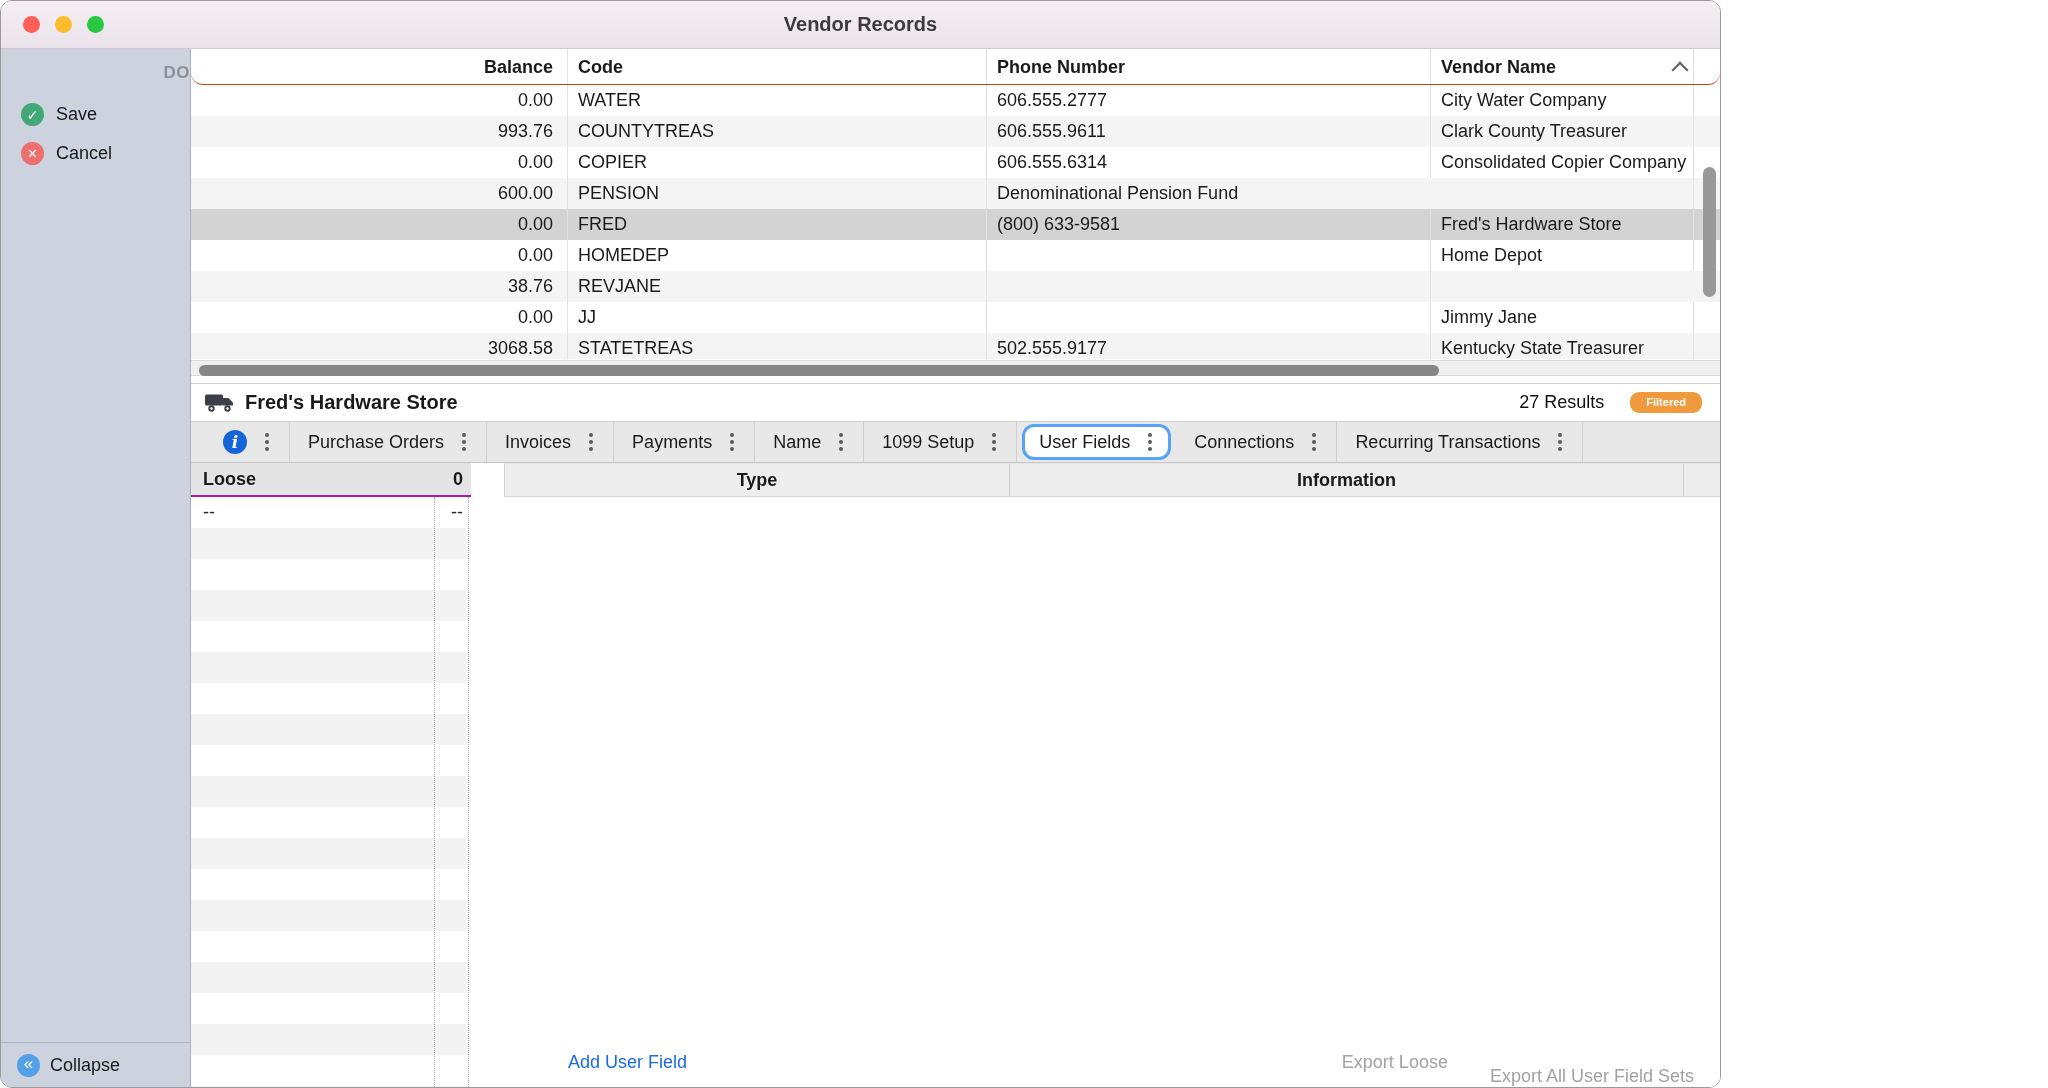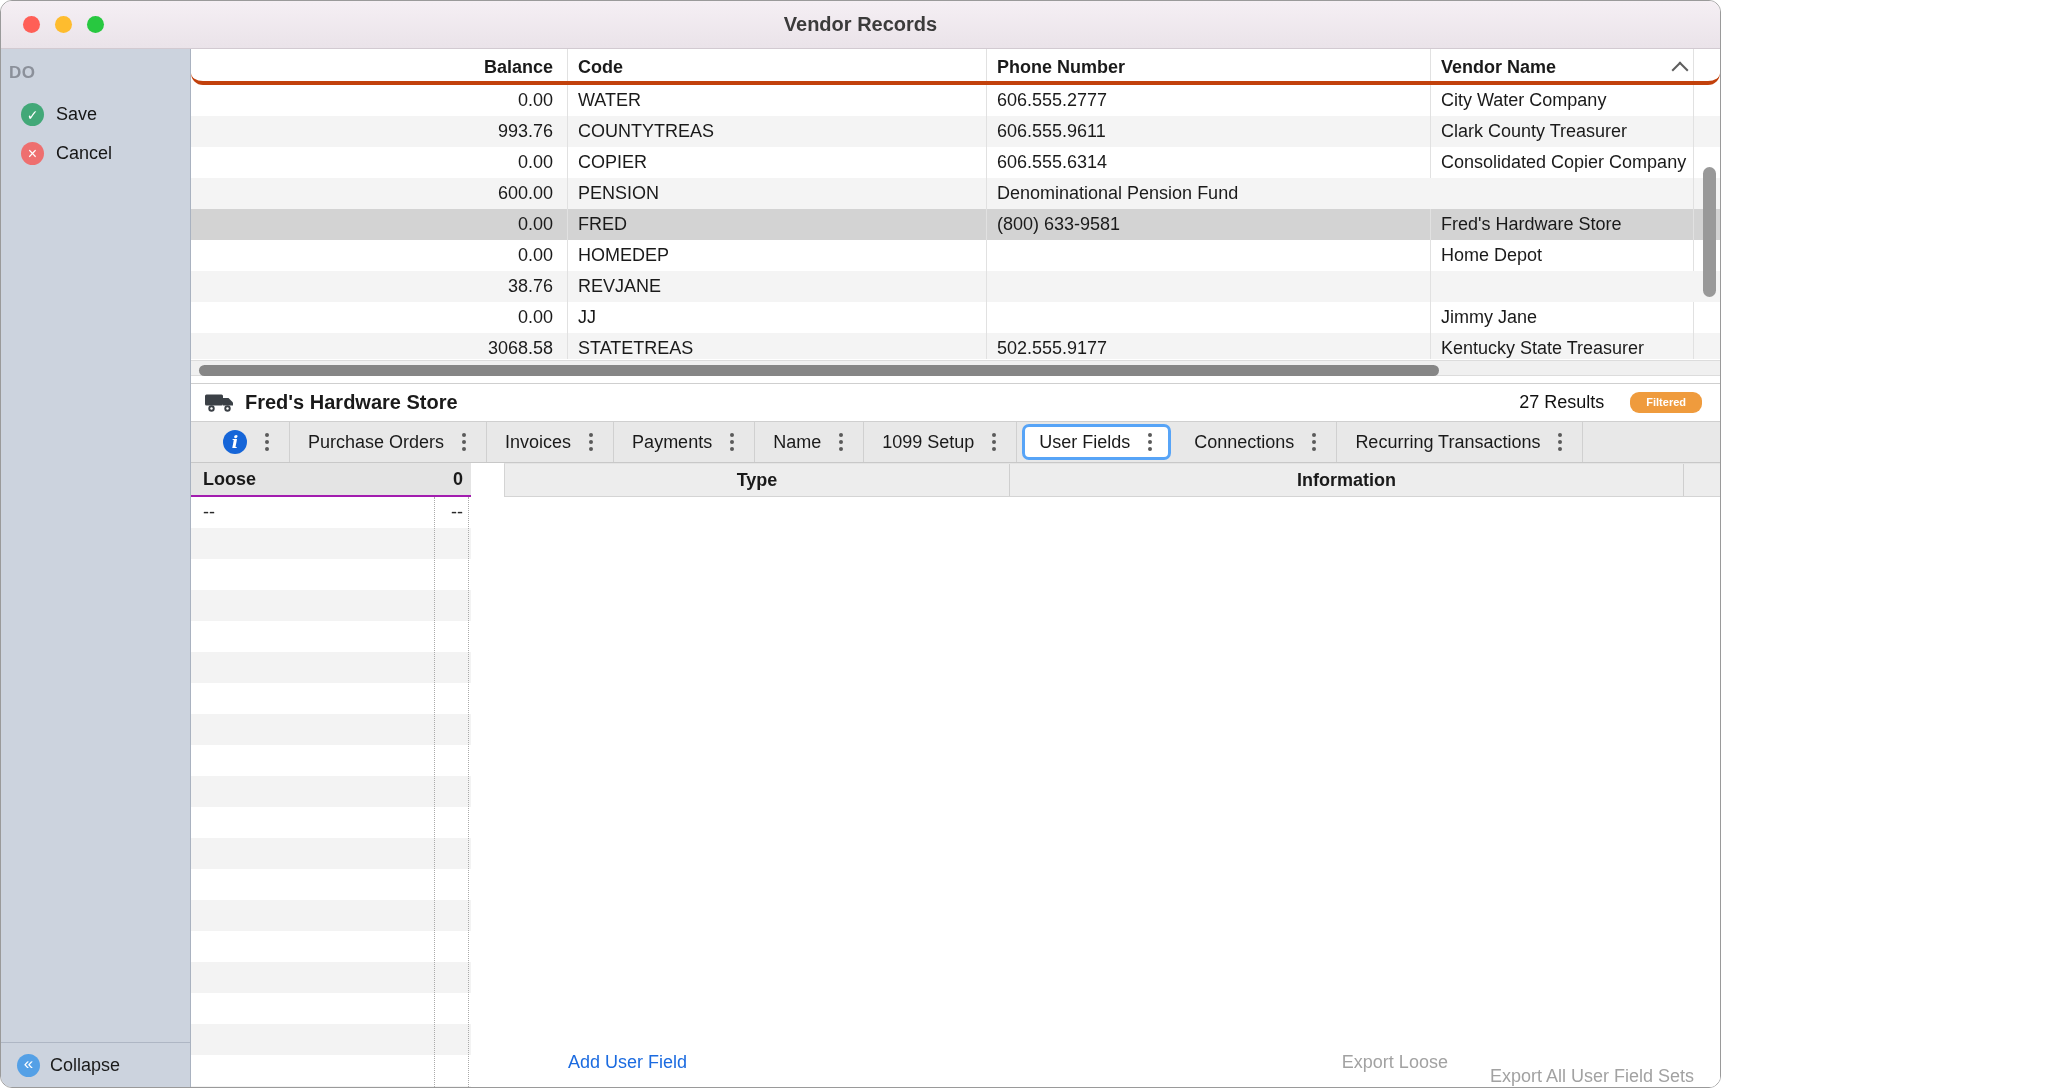--- a/index.html
+++ b/index.html
@@ -16,40 +16,40 @@
   .traffic { position:absolute; left:22px; top:0; height:100%; display:flex; align-items:center; gap:15px; }
   .light { width:17px; height:17px; border-radius:50%; }
   .light.red{ background:#ff5f57; } .light.yellow{ background:#febc2e; } .light.green{ background:#28c840; }
   .win-title { font-size:20px; font-weight:700; color:#3b3b3b; }
 
   .bodyrow { flex:1; display:flex; min-height:0; }
 
   
   .sidebar { flex:0 0 190px; background:#ccd3de; border-right:1px solid #a9b2c0;
              display:flex; flex-direction:column; }
-  .sb-header { text-align:left; color:#8b909a; font-weight:700; font-size:17px;
-               letter-spacing:.5px; padding:14px 8px 12px; }
+  .sb-header { text-align:right; color:#8b909a; font-weight:700; font-size:17px;
+               letter-spacing:.5px; padding:14px 0 12px; }
   .sb-action { display:flex; align-items:center; gap:12px; padding:8px 0 8px 20px;
                font-size:18px; color:#161616; cursor:default; }
   .circle-icon { width:23px; height:23px; border-radius:50%; color:#fff; flex:0 0 23px;
                  display:flex; align-items:center; justify-content:center; font-size:14px; line-height:1; }
   .save-circle { background:#42a878; }
   .cancel-circle { background:#ee6f6f; font-size:16px; }
   .collapse-circle { background:#54a0e6; font-size:17px; padding-bottom:3px; }
   .sb-spacer { flex:1; }
   .sb-bottom { border-top:1px solid #aeb6c4; padding:0 0 0 16px; height:45px;
                display:flex; align-items:center; gap:10px; font-size:18px; }
 
   
   .main { flex:1; display:flex; flex-direction:column; min-width:0; background:#fff; }
 
   
   .vtable { flex:0 0 310px; position:relative; overflow:hidden; }
   .vt-header { display:flex; height:36px; line-height:36px; font-weight:700; font-size:18px;
-               background:#fff; border-bottom:4px solid #c2410c; padding-right:26px; position:relative;border-radius:12px; }
+               background:#fff; border-bottom:1px solid #c2410c; padding-right:26px; position:relative;border-radius:12px; }
   .vt-rows { height:274px; overflow:hidden; }
   .vt-row { display:flex; height:31px; line-height:31px; font-size:18px; padding-right:26px; background:#fff; }
   .vt-row.alt { background:#f4f4f4; }
   .vt-row.selected { background:#d3d3d3; }
   .c-balance { width:377px; text-align:right; padding-right:14px; border-right:1px solid #e1e1e1; }
   .c-code    { width:419px; padding-left:10px; border-right:1px solid #e1e1e1; }
   .c-phone   { width:444px; padding-left:10px; border-right:1px solid #e1e1e1; }
   .c-name    { flex:1; padding-left:10px; border-right:1px solid #e1e1e1;
                white-space:nowrap; overflow:hidden; }
   .sort-chevron { position:absolute; right:34px; top:15px; width:12px; height:12px;
@@ -71,21 +71,21 @@
   .record-title { font-size:20px; font-weight:600; }
   .results { margin-left:auto; font-size:18px; color:#111; }
   .filtered-badge { color:#fff; font-size:11px; font-weight:700; padding:4px 16px 5px;
                     border-radius:9px; margin-left:16px; }
 
   
   .tabbar { flex:0 0 41px; background:#e8e8e8; border-bottom:1px solid #c8c8c8;
             display:flex; align-items:center; padding-left:14px; }
   .tab-seg { height:100%; display:flex; align-items:center; gap:16px; padding:0 18px;
              font-size:18px; border-right:1px solid #d0d0d0; cursor:default; }
-  .tab-seg.selected { background:#fff; border:3px solid #57a4f7; border-radius:7px;
+  .tab-seg.selected { background:#fff; border:3px solid #57a4f7; border-radius:12px;
                       height:36px; margin:0 5px; padding:0 14px; }
   .kebab { width:4px; height:4px; border-radius:50%; background:#5a5a5a;
            box-shadow:0 -7px 0 #5a5a5a, 0 7px 0 #5a5a5a; margin:0 2px; flex:0 0 4px; }
   .info-circle { width:24px; height:24px; border-radius:50%; background:#1565d8; color:#fff;
                  display:flex; align-items:center; justify-content:center;
                  font-family:"DejaVu Serif",serif; font-style:italic; font-weight:700; font-size:17px; }
 
   
   .content { flex:1; display:flex; min-height:0; }
 

